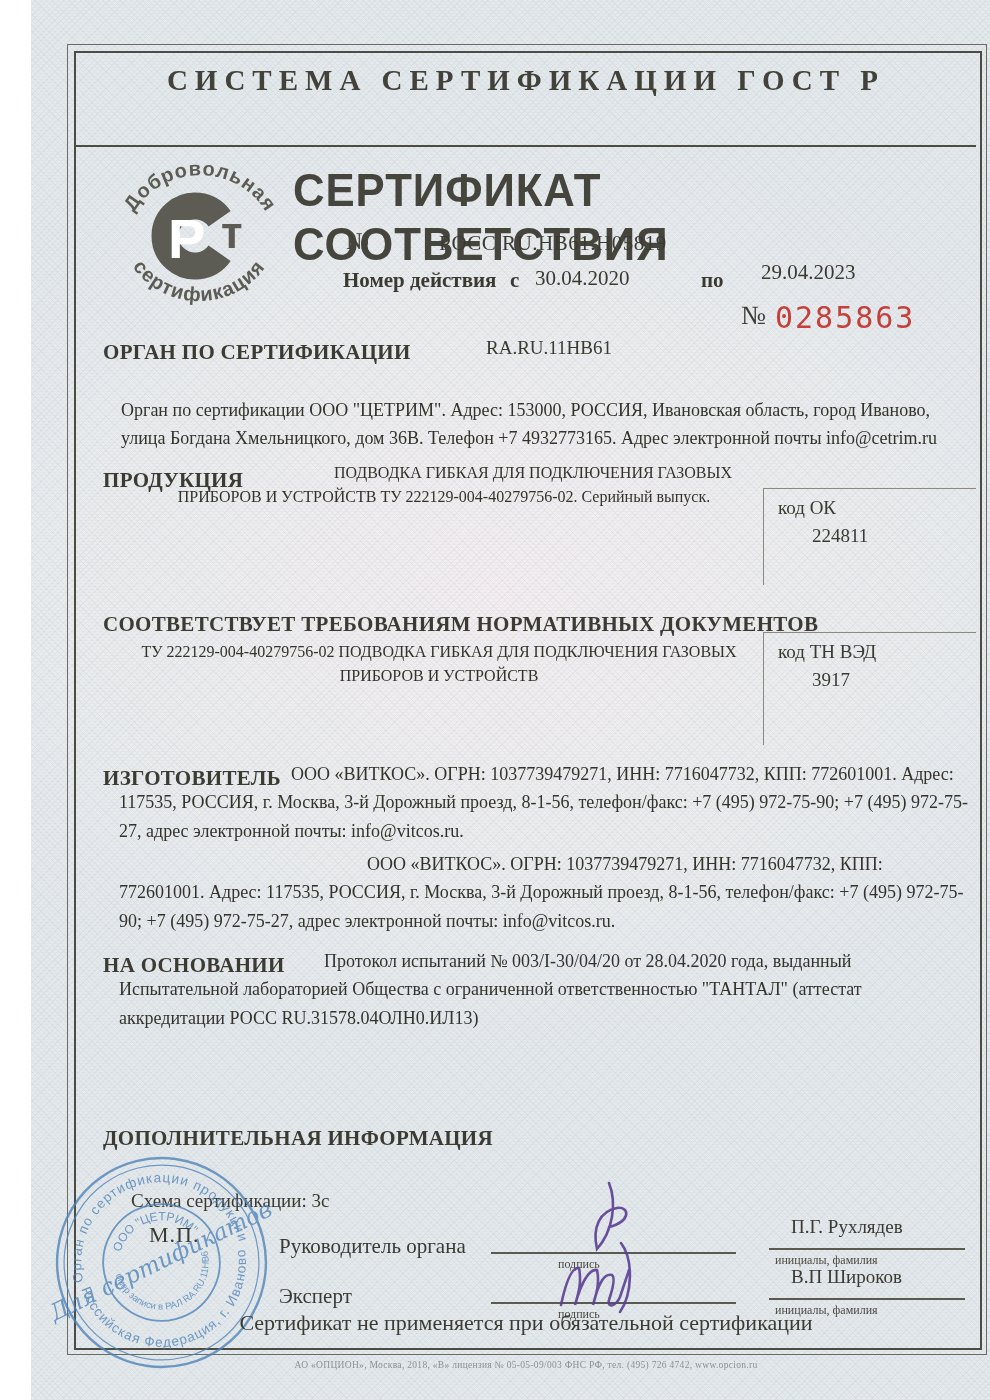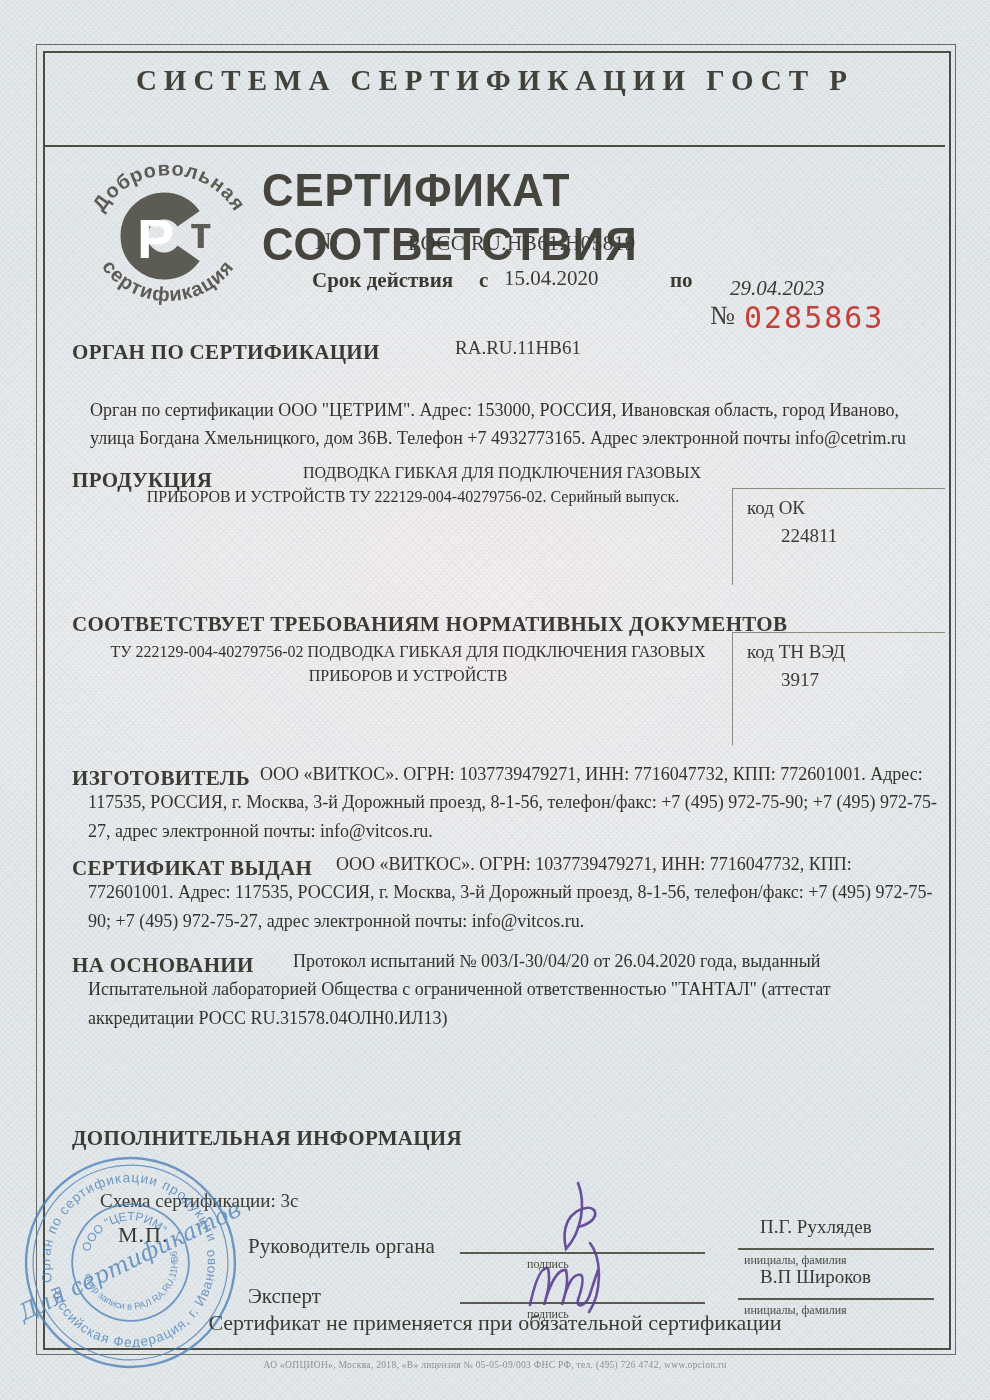--- a/index.html
+++ b/index.html
@@ -4,39 +4,39 @@
 <style>
   html,body{margin:0;padding:0;}
   body{width:990px;height:1400px;position:relative;overflow:hidden;
        font-family:"Liberation Serif", serif;color:#3a3a33;}
   .page{position:absolute;inset:0;
     background:
       repeating-linear-gradient(45deg, rgba(150,175,190,.10) 0 1px, transparent 1px 4px),
       repeating-linear-gradient(-45deg, rgba(150,175,190,.10) 0 1px, transparent 1px 4px),
       repeating-linear-gradient(0deg, rgba(205,160,175,.05) 0 1px, transparent 1px 3px),
       radial-gradient(ellipse 620px 460px at 49% 42%, #f4eef0 0%, #ecedee 55%, #e4e9ec 100%);
-    background-color:#e5eaed;}
+    background-color:#e5eaed;margin-left:31px;}
   .frame-outer{position:absolute;left:36px;top:44px;width:918px;height:1309px;
     border:1.5px solid #6b6b60;}
   .frame-inner{position:absolute;left:43px;top:51px;width:904px;height:1295px;
     border:2px solid #4c4c42;}
   .abs{position:absolute;}
   .ctr{left:44px;width:902px;text-align:center;}
   .hdr1{top:64px;font-size:29px;font-weight:bold;letter-spacing:7px;color:#42423a;}
   .hdr2{top:104px;font-size:23px;font-weight:bold;letter-spacing:.5px;color:#42423a;}
   .hdr-sep{top:145px;left:45px;width:900px;height:2px;background:#4c4c42;}
   .title{left:262px;top:163px;font-family:"Liberation Sans",sans-serif;font-weight:bold;
     font-size:46px;color:#45453e;transform:scaleX(.95);transform-origin:left top;letter-spacing:1px;}
   .regno-label{left:315px;top:228px;font-size:24px;color:#42423a;}
   .regno-value{left:408px;top:231px;font-size:21px;letter-spacing:.5px;}
   .val-label{left:312px;top:268px;font-size:21px;font-weight:bold;}
   .val-c{left:479px;top:268px;font-size:21px;font-weight:bold;}
   .val-from{left:504px;top:266px;font-size:21px;}
   .val-po{left:670px;top:268px;font-size:21px;font-weight:bold;}
-  .val-to{left:730px;top:276px;font-size:21px;font-style:italic;}
+  .val-to{left:730px;top:260px;font-size:21px;}
   .ser-label{left:710px;top:301px;font-size:26px;color:#3c3c36;}
   .ser-value{left:744px;top:300px;font-family:"DejaVu Sans Mono",monospace;
     font-size:30px;letter-spacing:2px;color:#c5403a;}
   .sec-h{font-size:21px;font-weight:bold;letter-spacing:.3px;color:#3b3b33;}
   .body-t{font-size:18px;line-height:1.58;color:#33332c;}
   .caps-t{font-size:16px;line-height:1.5;color:#33332c;text-align:center;}
   .org-h{left:72px;top:340px;}
   .org-code{left:455px;top:337px;font-size:19px;}
   .org-text{left:90px;top:396px;width:832px;}
   .prod-h{left:72px;top:468px;}
@@ -103,23 +103,23 @@
     <g transform="translate(88,86)">
       <path d="M 24.6 17.2 A 30 30 0 1 1 24.6 -17.2" fill="none" stroke="#5c5c55" stroke-width="27"></path>
       <text x="-27" y="22" font-family="Liberation Sans, sans-serif" font-size="56" font-weight="bold" fill="#ffffff">Р</text>
       <text x="26" y="12" font-family="Liberation Sans, sans-serif" font-size="44" font-weight="bold" fill="#5c5c55">т</text>
     </g>
   </svg>
 
   <div class="abs title">СЕРТИФИКАТ СООТВЕТСТВИЯ</div>
   <div class="abs regno-label">№</div>
   <div class="abs regno-value">РОСС RU.НВ61.Н05819</div>
-  <div class="abs val-label">Срок действия</div>
+  <div class="abs val-label">Номер действия</div>
   <div class="abs val-c">с</div>
-  <div class="abs val-from">15.04.2020</div>
+  <div class="abs val-from">30.04.2020</div>
   <div class="abs val-po">по</div>
   <div class="abs val-to">29.04.2023</div>
   <div class="abs ser-label">№</div>
   <div class="abs ser-value">0285863</div>
 
   <div class="abs sec-h org-h">ОРГАН ПО СЕРТИФИКАЦИИ</div>
   <div class="abs org-code">RA.RU.11НВ61</div>
   <div class="abs body-t org-text">Орган по сертификации ООО "ЦЕТРИМ". Адрес: 153000, РОССИЯ, Ивановская область, город Иваново, улица Богдана Хмельницкого, дом 36В. Телефон +7 4932773165. Адрес электронной почты info@cetrim.ru</div>
 
   <div class="abs sec-h prod-h">ПРОДУКЦИЯ</div>
@@ -132,25 +132,24 @@
   <div class="abs sec-h conf-h">СООТВЕТСТВУЕТ ТРЕБОВАНИЯМ НОРМАТИВНЫХ ДОКУМЕНТОВ</div>
   <div class="abs caps-t conf-text">ТУ 222129-004-40279756-02 ПОДВОДКА ГИБКАЯ ДЛЯ ПОДКЛЮЧЕНИЯ ГАЗОВЫХ ПРИБОРОВ И УСТРОЙСТВ</div>
   <div class="abs codebox box-tn">
     <div class="code-label">код ТН ВЭД</div>
     <div class="code-value">3917</div>
   </div>
 
   <div class="abs sec-h man-h">ИЗГОТОВИТЕЛЬ</div>
   <div class="abs body-t man-text">ООО «ВИТКОС». ОГРН: 1037739479271, ИНН: 7716047732, КПП: 772601001. Адрес: 117535, РОССИЯ, г. Москва, 3-й Дорожный проезд, 8-1-56, телефон/факс: +7 (495) 972-75-90; +7 (495) 972-75-27, адрес электронной почты: info@vitcos.ru.</div>
 
-  <div class="abs sec-h iss-h">СЕРТИФИКАТ ВЫДАН</div>
   <div class="abs body-t iss-text">ООО «ВИТКОС». ОГРН: 1037739479271, ИНН: 7716047732, КПП: 772601001. Адрес: 117535, РОССИЯ, г. Москва, 3-й Дорожный проезд, 8-1-56, телефон/факс: +7 (495) 972-75-90; +7 (495) 972-75-27, адрес электронной почты: info@vitcos.ru.</div>
 
   <div class="abs sec-h bas-h">НА ОСНОВАНИИ</div>
-  <div class="abs body-t bas-text">Протокол испытаний № 003/I-30/04/20 от 26.04.2020 года, выданный Испытательной лабораторией Общества с ограниченной ответственностью "ТАНТАЛ" (аттестат аккредитации РОСС RU.31578.04ОЛН0.ИЛ13)</div>
+  <div class="abs body-t bas-text">Протокол испытаний № 003/I-30/04/20 от 28.04.2020 года, выданный Испытательной лабораторией Общества с ограниченной ответственностью "ТАНТАЛ" (аттестат аккредитации РОСС RU.31578.04ОЛН0.ИЛ13)</div>
 
   <div class="abs sec-h add-h">ДОПОЛНИТЕЛЬНАЯ ИНФОРМАЦИЯ</div>
   <div class="abs scheme">Схема сертификации: 3с</div>
 
   <svg class="abs stamp-svg" width="245" height="245" viewBox="-122 -122 244 244">
     <defs>
       <path id="stOutTop" d="M -80 0 A 80 80 0 1 1 80 0"></path>
       <path id="stOutBot" d="M -84 0 A 84 84 0 0 0 84 0"></path>
       <path id="stInTop" d="M -42 0 A 42 42 0 1 1 42 0"></path>
       <path id="stInBot" d="M -47 0 A 47 47 0 0 0 47 0"></path>

